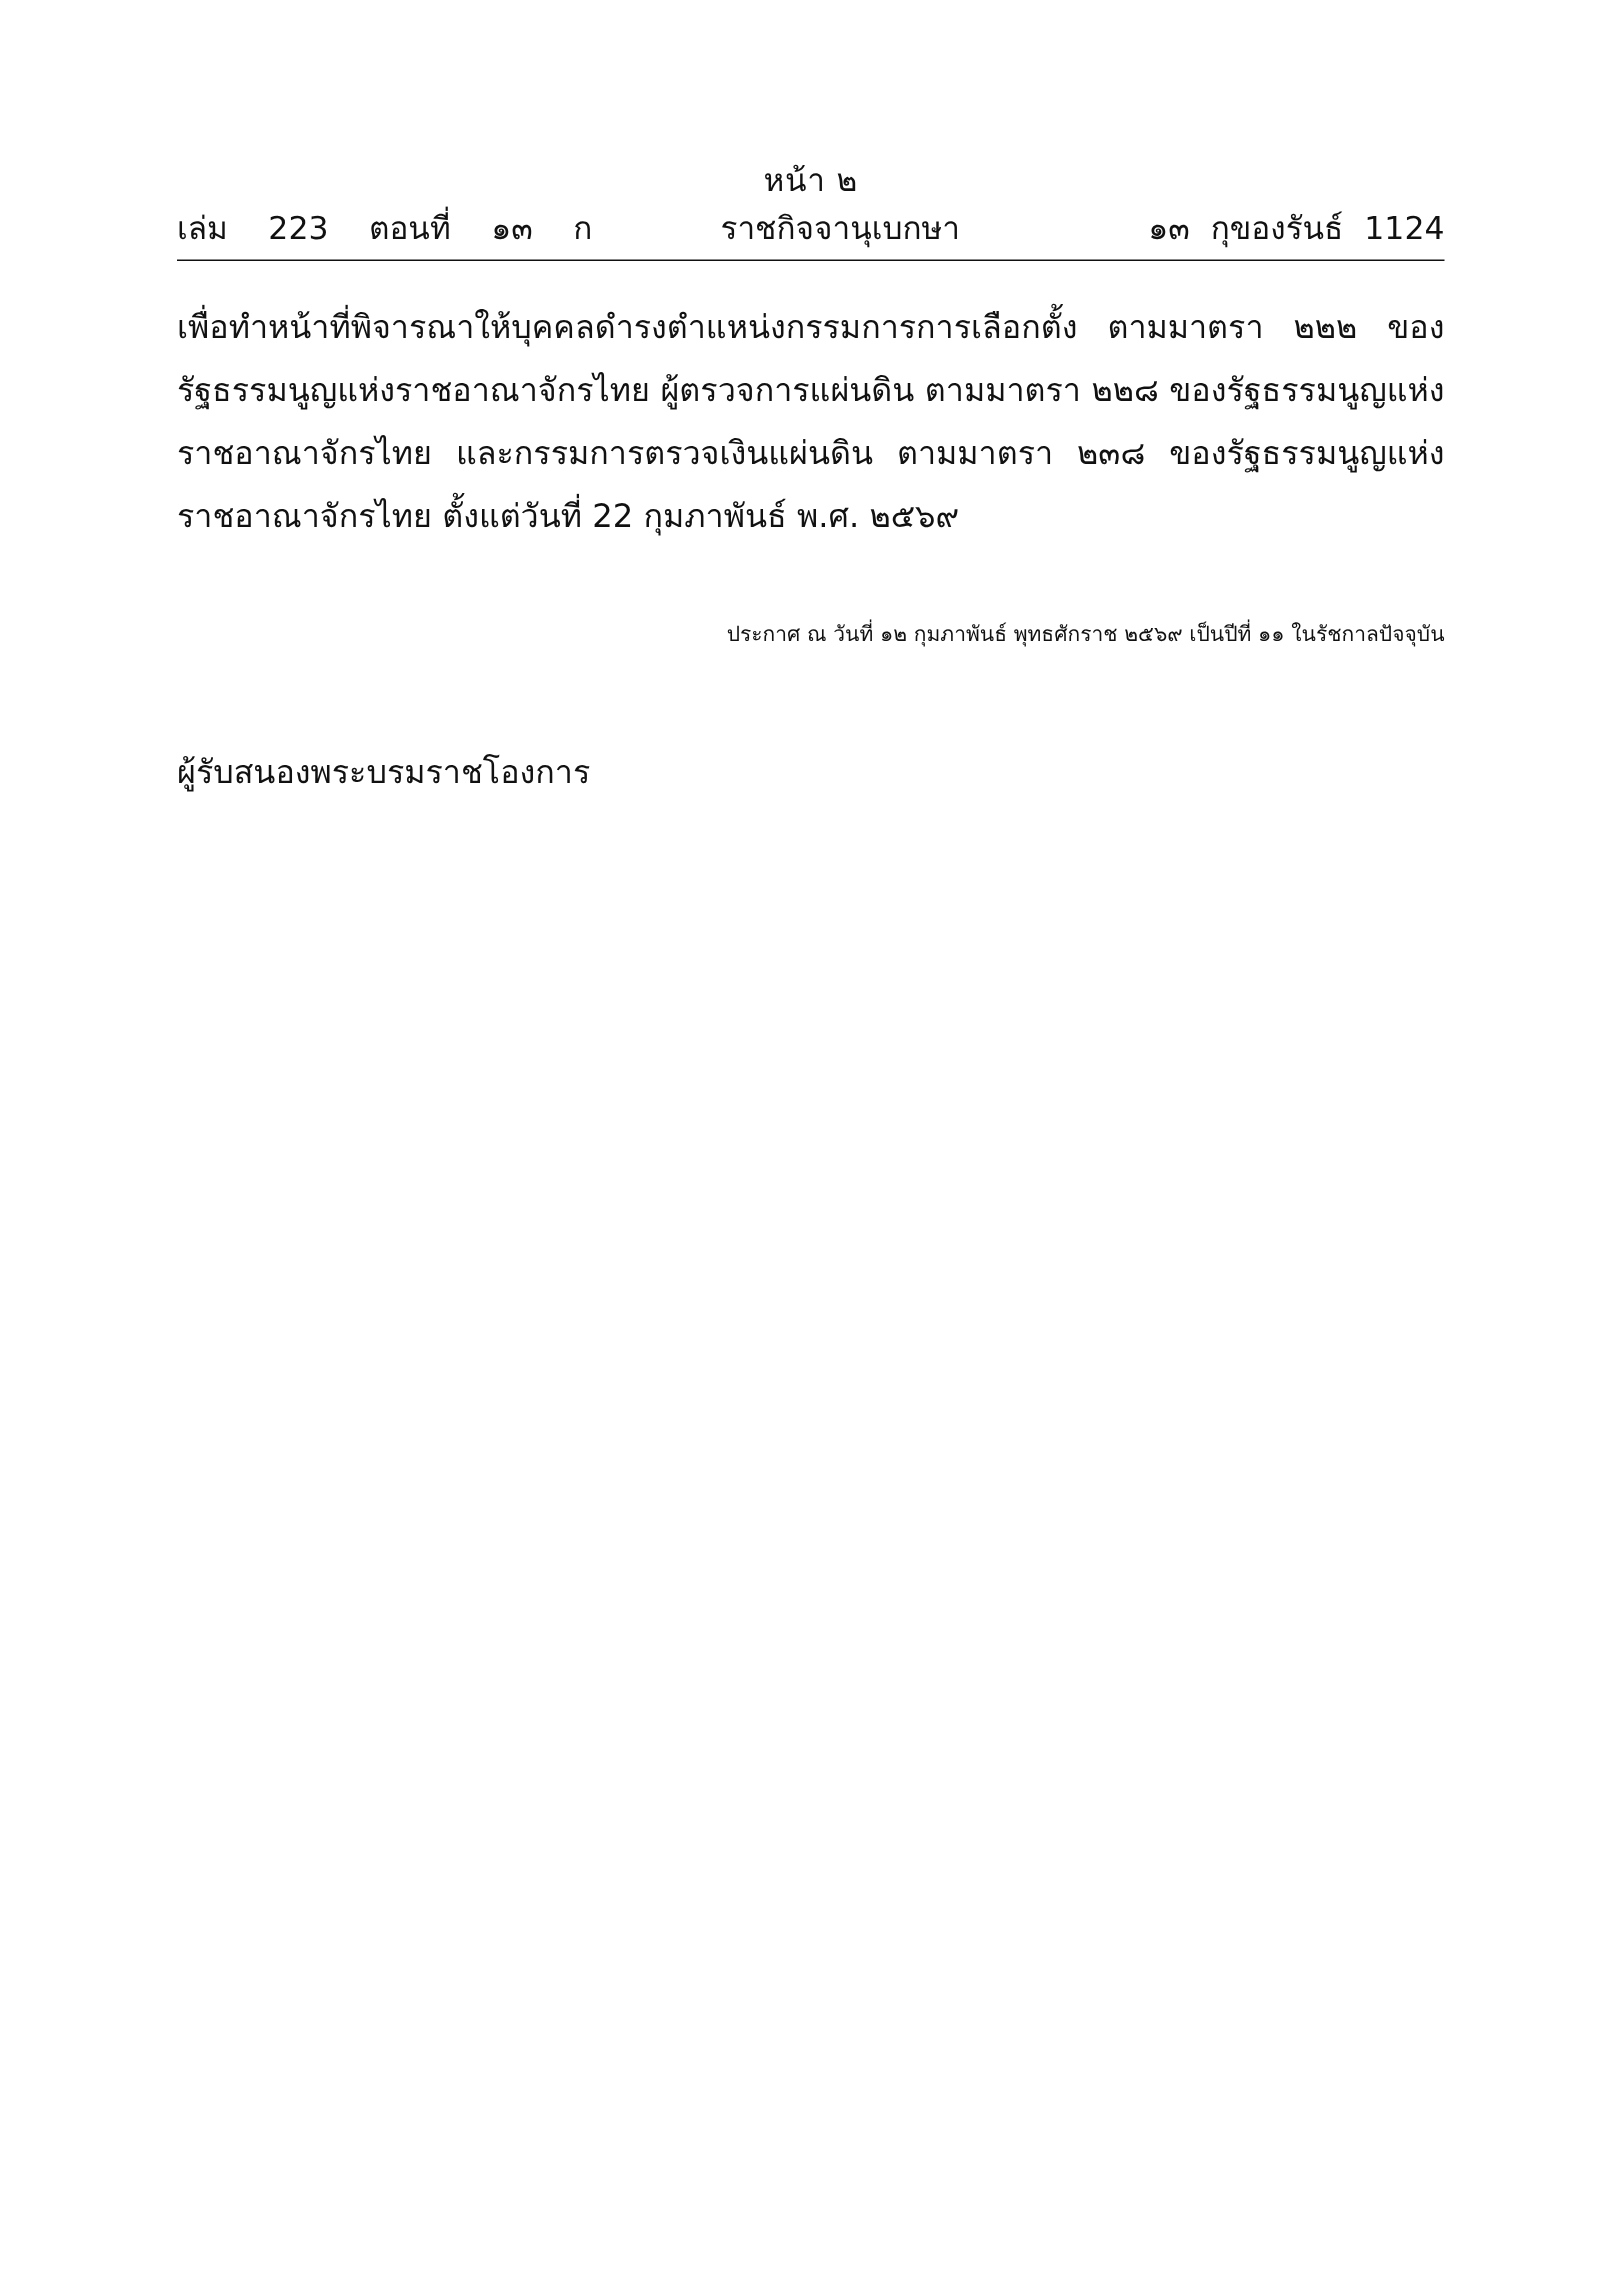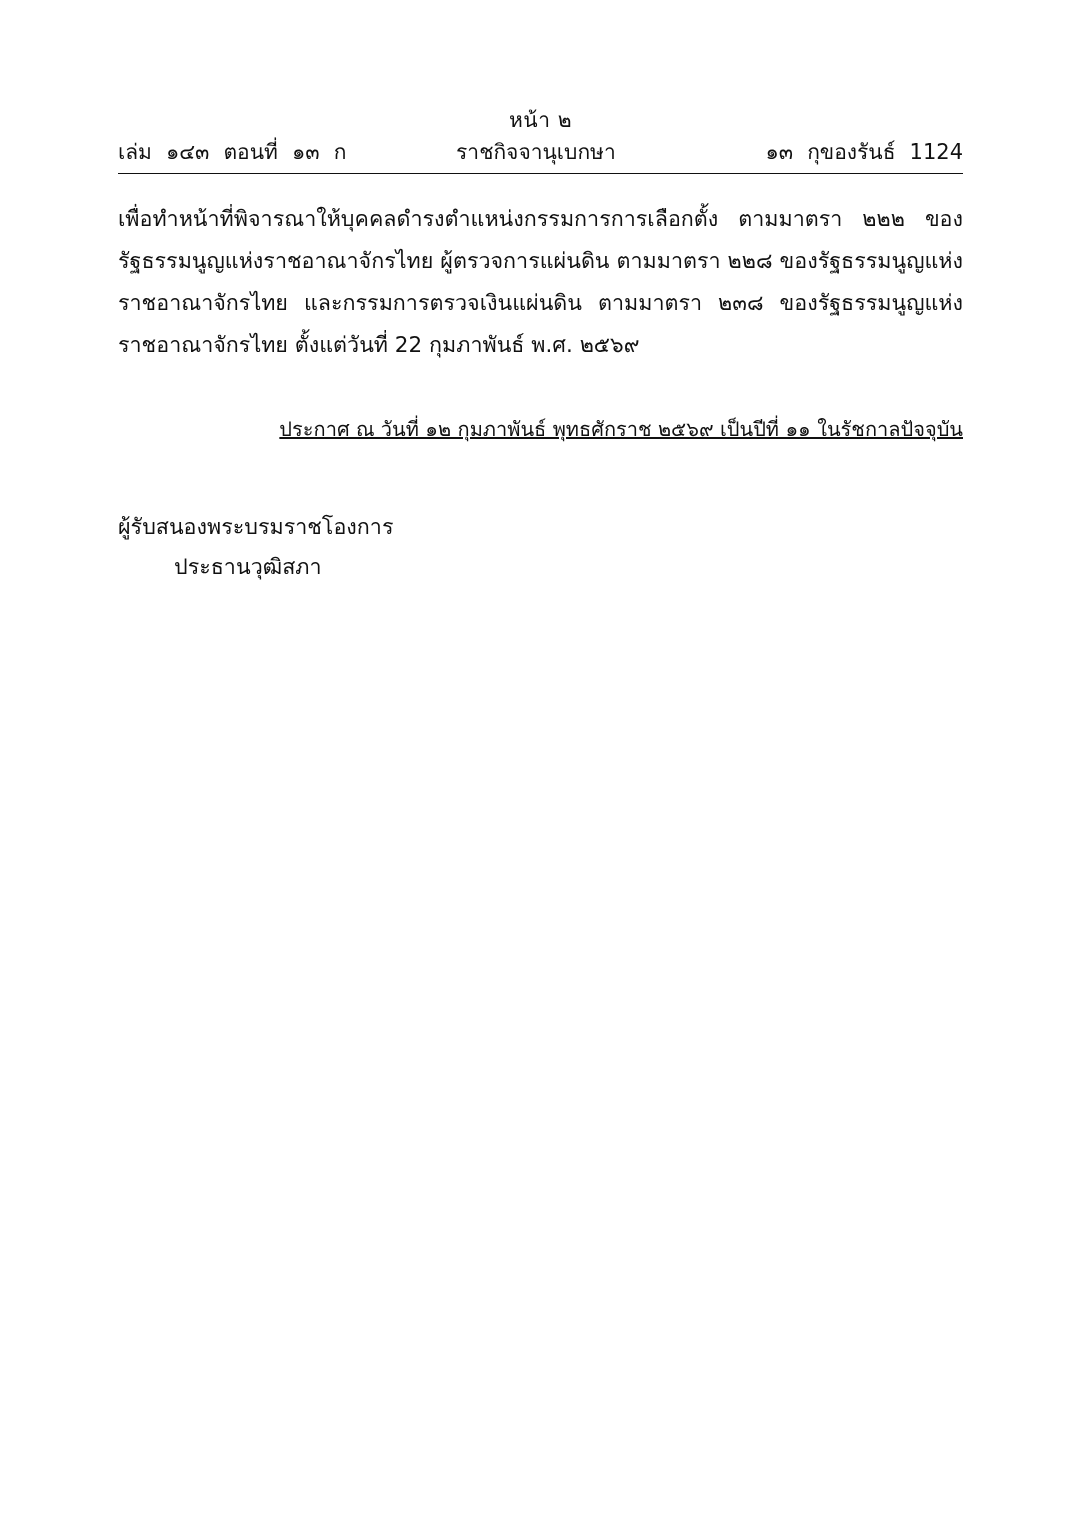--- a/index.html
+++ b/index.html
@@ -46,21 +46,21 @@
     display: flex;
     align-items: baseline;
     justify-content: space-between;
     font-size: 21px;
     line-height: 1.3;
     white-space: nowrap;
   }
   .header-left {
     display: flex;
     align-items: baseline;
-    gap: 14px;
+    gap: 27px;
   }
   .header-center {
     flex: 0 0 auto;
     margin-left: -40px;
   }
   .header-right {
     display: flex;
     align-items: baseline;
     gap: 14px;
   }
@@ -81,23 +81,22 @@
   .body-text p {
     margin: 0;
   }
   .para-justified {
     text-align: justify;
     text-align-last: left;
   }
   .sig-line {
     margin-top: 44px;
     text-align: right;
-    font-size: 20px;
+    font-size: 14px;
     line-height: 1.9;
-    text-decoration: underline;
   }
   .countersign {
     margin-top: 59px;
     font-size: 21.5px;
     line-height: 1.85;
   }
   .countersign .indent1 {
     padding-left: 56px;
   }
 </style>
@@ -105,21 +104,21 @@
 <body>
 
 <div class="page">
   <div class="content">
 
     <div class="header">
       <div class="page-no">หน้า ๒</div>
       <div class="header-row">
         <div class="header-left">
           <span>เล่ม</span>
-          <span>๑๔๓</span>
+          <span>223</span>
           <span>ตอนที่</span>
           <span>๑๓</span>
           <span>ก</span>
         </div>
         <div class="header-center">ราชกิจจานุเบกษา</div>
         <div class="header-right">
           <span>๑๓</span>
           <span>กุของรันธ์</span>
           <span>1124</span>
         </div>
@@ -128,17 +127,16 @@
     </div>
 
     <div class="body-text">
       <p class="para-justified">เพื่อทำหน้าที่พิจารณาให้บุคคลดำรงตำแหน่งกรรมการการเลือกตั้ง ตามมาตรา ๒๒๒ ของรัฐธรรมนูญแห่งราชอาณาจักรไทย ผู้ตรวจการแผ่นดิน ตามมาตรา ๒๒๘ ของรัฐธรรมนูญแห่งราชอาณาจักรไทย และกรรมการตรวจเงินแผ่นดิน ตามมาตรา ๒๓๘ ของรัฐธรรมนูญแห่งราชอาณาจักรไทย ตั้งแต่วันที่ 22 กุมภาพันธ์ พ.ศ. ๒๕๖๙</p>
     </div>
 
     <div class="sig-line">ประกาศ ณ วันที่ ๑๒ กุมภาพันธ์ พุทธศักราช ๒๕๖๙ เป็นปีที่ ๑๑ ในรัชกาลปัจจุบัน</div>
 
     <div class="countersign">
       <div>ผู้รับสนองพระบรมราชโองการ</div>
-      <div class="indent1">ประธานวุฒิสภา</div>
     </div>
 
   </div>
 </div>
 
 </body></html>

